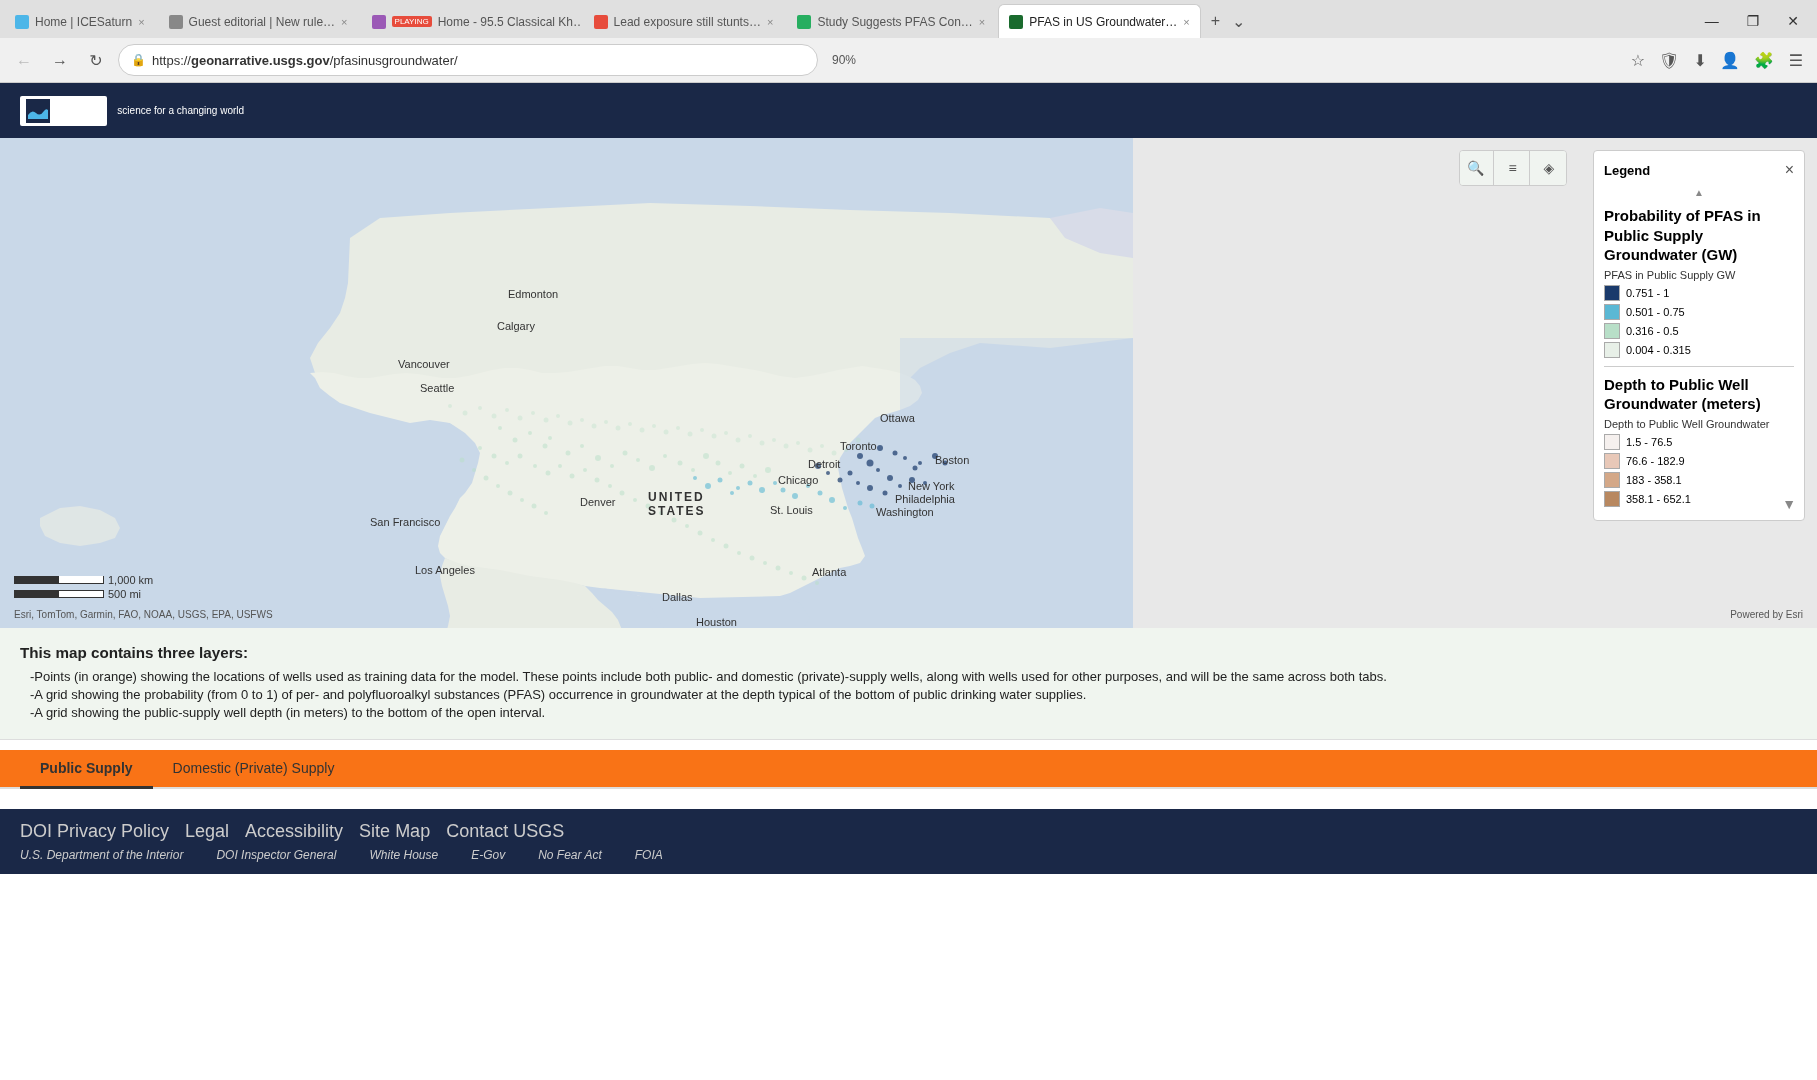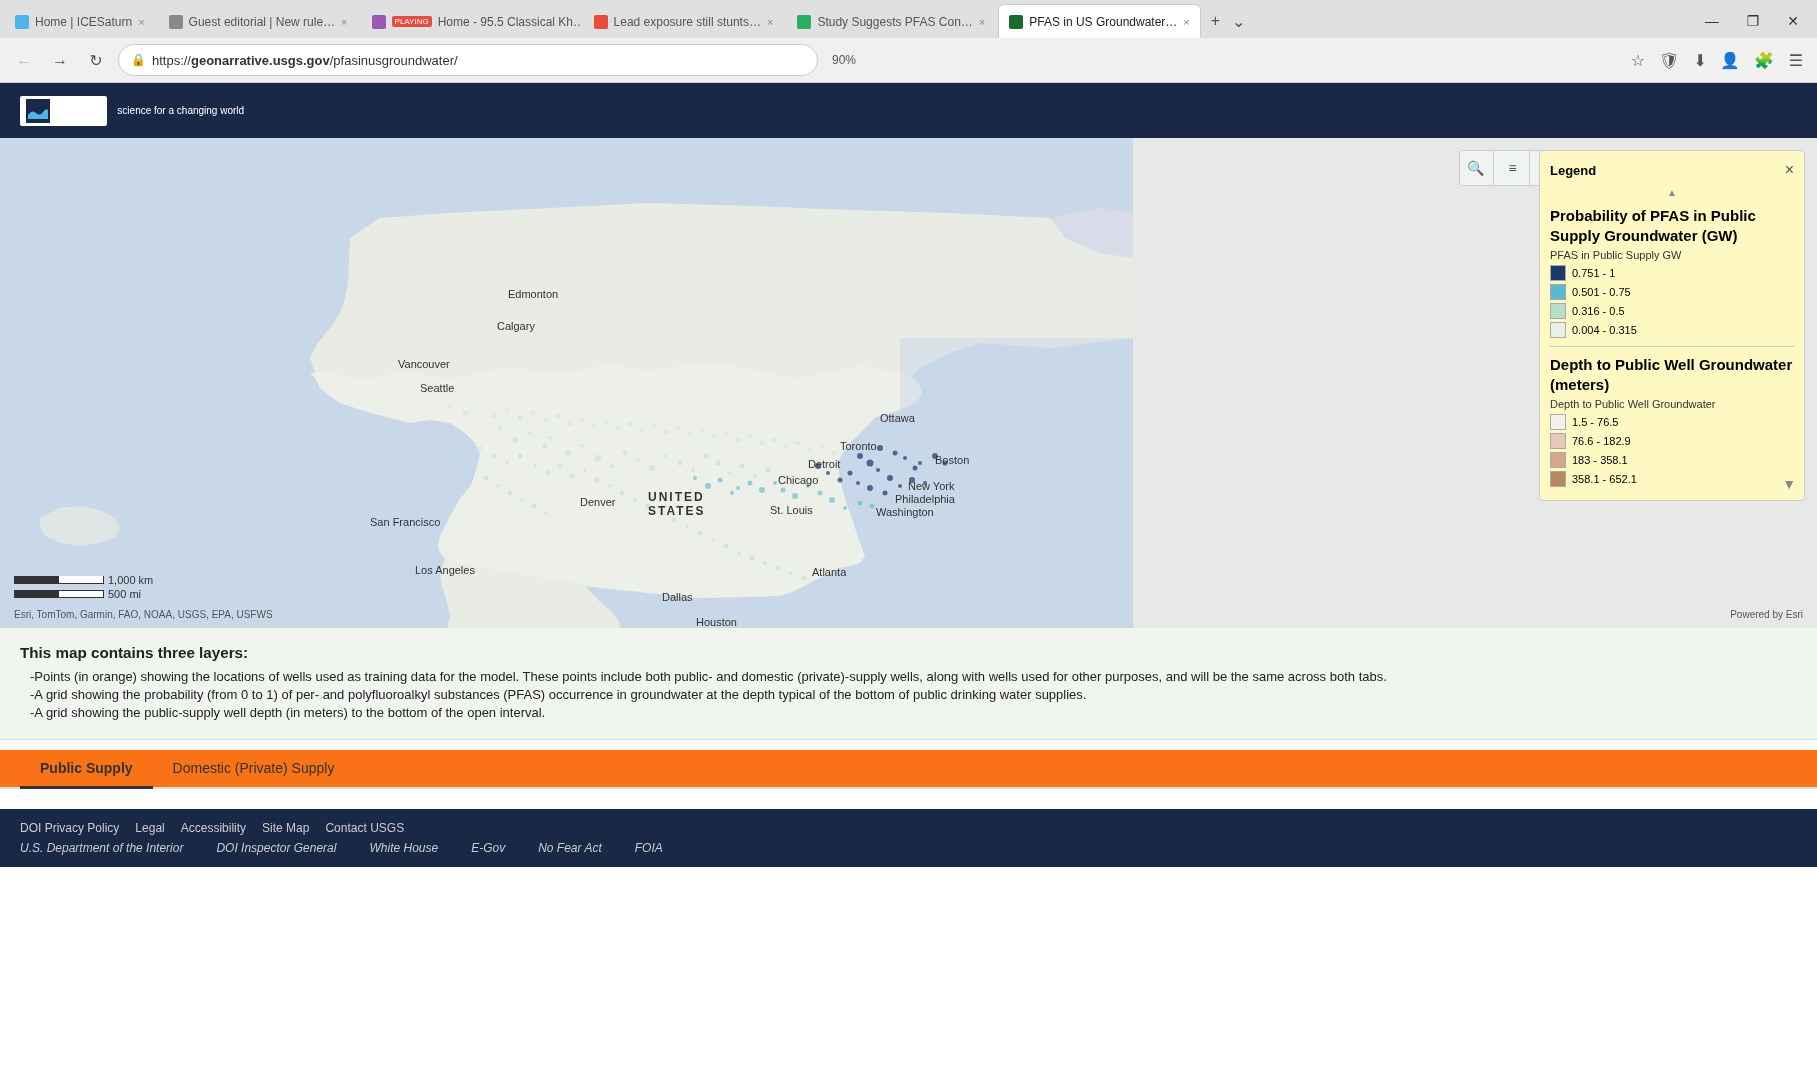--- a/index.html
+++ b/index.html
@@ -193,22 +193,22 @@
       color: #555;
       font-size: 14px;
     }
     .map-toolbar-btn:last-child { border-right: none; }
 
     
     .legend-panel {
       position: absolute;
       top: 12px;
       right: 12px;
-      width: 266px;
-      background: #fef9c3;
+      width: 212px;
+      background: #ffffff;
       border: 1px solid #ccc;
       border-radius: 4px;
       padding: 10px;
       font-size: 12px;
     }
     .legend-header {
       display: flex;
       justify-content: space-between;
       align-items: center;
       margin-bottom: 8px;
@@ -336,21 +336,21 @@
       margin-top: 20px;
     }
     .footer-links {
       display: flex;
       gap: 16px;
       flex-wrap: wrap;
       margin-bottom: 6px;
     }
     .footer-links a {
       color: #ccc;
-      font-size: 12px;
+      font-size: 18px;
       text-decoration: none;
     }
     .footer-links2 {
       display: flex;
       gap: 33px;
       flex-wrap: wrap;
       font-style: italic;
     }
     .footer-links2 a {
       color: #ccc;

